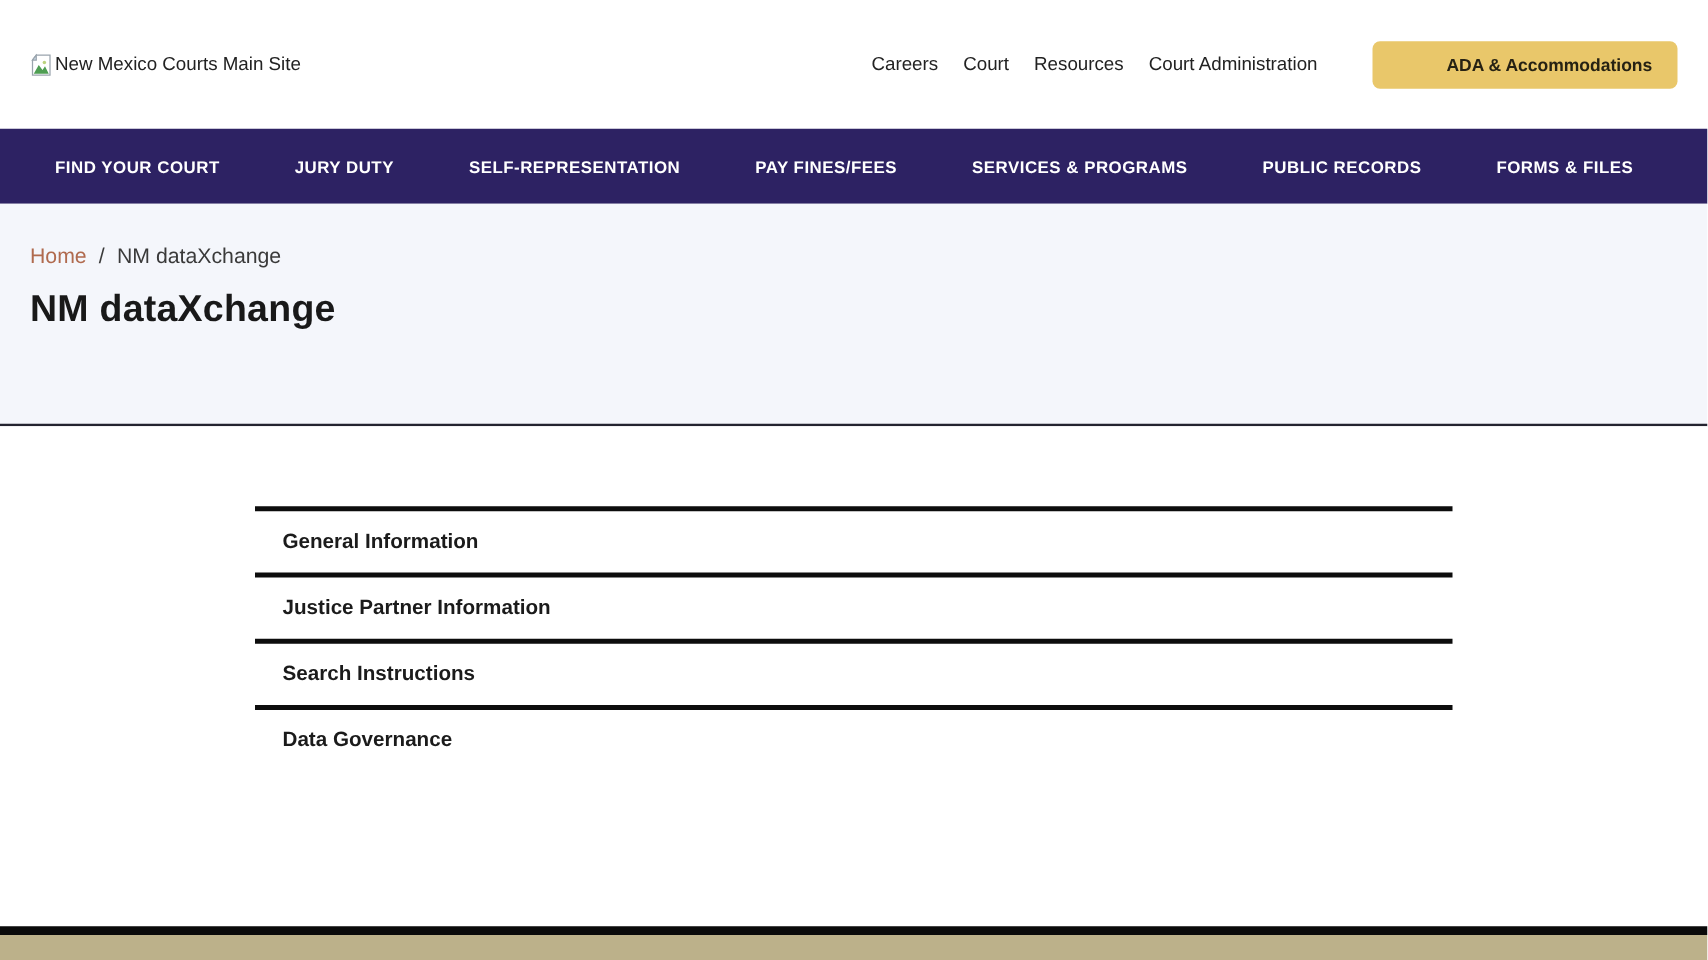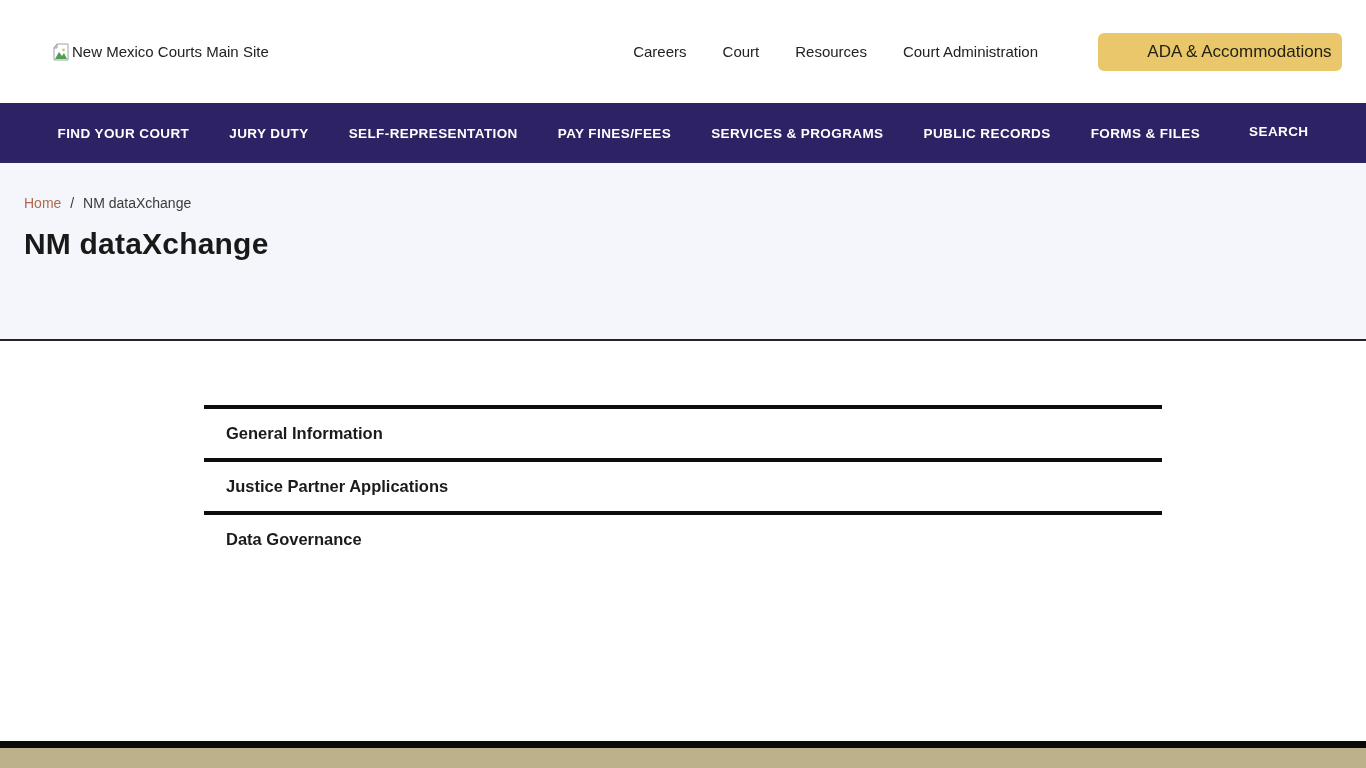--- a/index.html
+++ b/index.html
@@ -12,57 +12,56 @@
   }
 
   
   .site-header {
     height: 103px;
     background: #ffffff;
     display: flex;
     align-items: center;
     padding: 0 24px;
     flex: 0 0 auto;
-    margin-left: 28px;
   }
   .logo-link {
     display: flex;
     align-items: center;
     gap: 2px;
     text-decoration: none;
     color: #222222;
     font-size: 15px;
     cursor: pointer;
   }
   .broken-img {
     width: 18px;
     height: 18px;
     display: inline-block;
     flex: 0 0 auto;
   }
   .utility-cluster {
     margin-left: auto;
     display: flex;
     align-items: center;
-    gap: 36px;
+    gap: 20px;
   }
   .utility-link {
     font-size: 15px;
     color: #222222;
     text-decoration: none;
     cursor: pointer;
     white-space: nowrap;
   }
   .btn {
     height: 38px;
     border: none;
     border-radius: 6px;
     font-family: "Liberation Sans", sans-serif;
-    font-size: 17px;
-    font-weight: normal;
+    font-size: 14px;
+    font-weight: bold;
     cursor: pointer;
     white-space: nowrap;
     padding-left: 39px;
   }
   .btn-ada {
     background: var(--ada_button_bg, #e9c76a);
     color: var(--ada_button_text, #262213);
     width: 244px;
     margin-left: 24px;
   }
@@ -73,23 +72,22 @@
     margin-left: 22px;
   }
 
   
   .main-nav {
     height: 60px;
     background: var(--navbar_bg, #2d2263);
     display: flex;
     align-items: center;
     padding: 0 44px;
-    gap: 40px;
-    flex: 0 0 auto;
-    justify-content: center;
+    gap: 60px;
+    flex: 0 0 auto;
   }
   .main-nav-item {
     color: #ffffff;
     font-size: 13.5px;
     font-weight: bold;
     letter-spacing: 0.4px;
     text-transform: uppercase;
     text-decoration: none;
     cursor: pointer;
     white-space: nowrap;
@@ -97,21 +95,21 @@
   .main-nav-item.search { margin-left: 9px; position: relative; top: -2px; }
 
   
   .hero {
     height: 178px;
     background: var(--hero_bg, #f4f6fb);
     border-bottom: 2px solid #23232f;
     padding: 32px 24px 0 24px;
     flex: 0 0 auto;
   }
-  .breadcrumb { font-size: 14px; color: #3a3a3a; }
+  .breadcrumb { font-size: 17px; color: #3a3a3a; }
   .breadcrumb .crumb-home {
     color: var(--breadcrumb_link, #b06a4e);
     text-decoration: none;
     cursor: pointer;
   }
   .breadcrumb .sep { margin: 0 5px; color: #3a3a3a; }
   .page-title {
     margin-top: 16px;
     font-size: 30px;
     font-weight: bold;
@@ -193,21 +191,24 @@
   </div>
   <h1 class="page-title">NM dataXchange</h1>
 </section>
 
 <main class="content">
   <div class="accordion">
     <div class="accordion-item">
       <span class="accordion-label">General Information</span>
     </div>
     <div class="accordion-item">
-      <span class="accordion-label">Justice Partner Applications</span>
+      <span class="accordion-label">Justice Partner Information</span>
+    </div>
+    <div class="accordion-item">
+      <span class="accordion-label">Search Instructions</span>
     </div>
     <div class="accordion-item">
       <span class="accordion-label">Data Governance</span>
     </div>
   </div>
 </main>
 
 <footer>
   <div class="footer-black"></div>
   <div class="footer-tan"></div>

